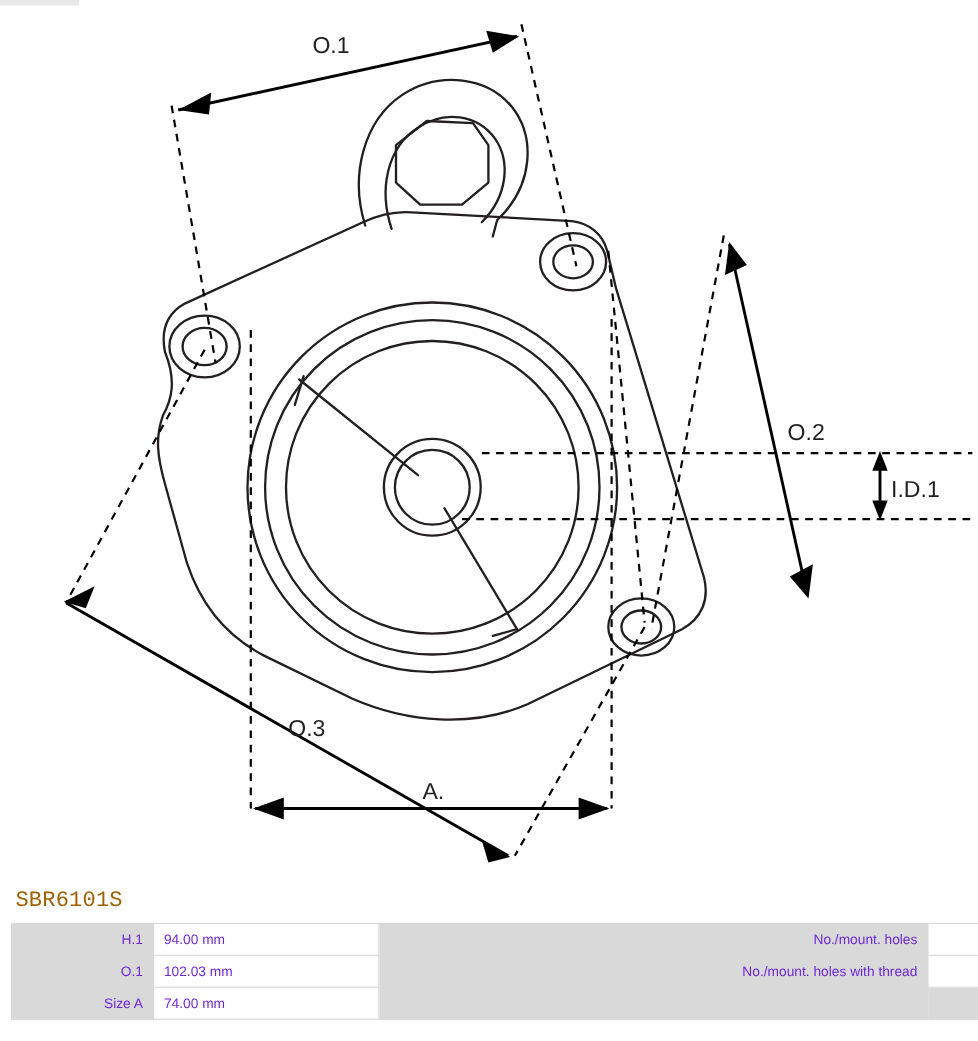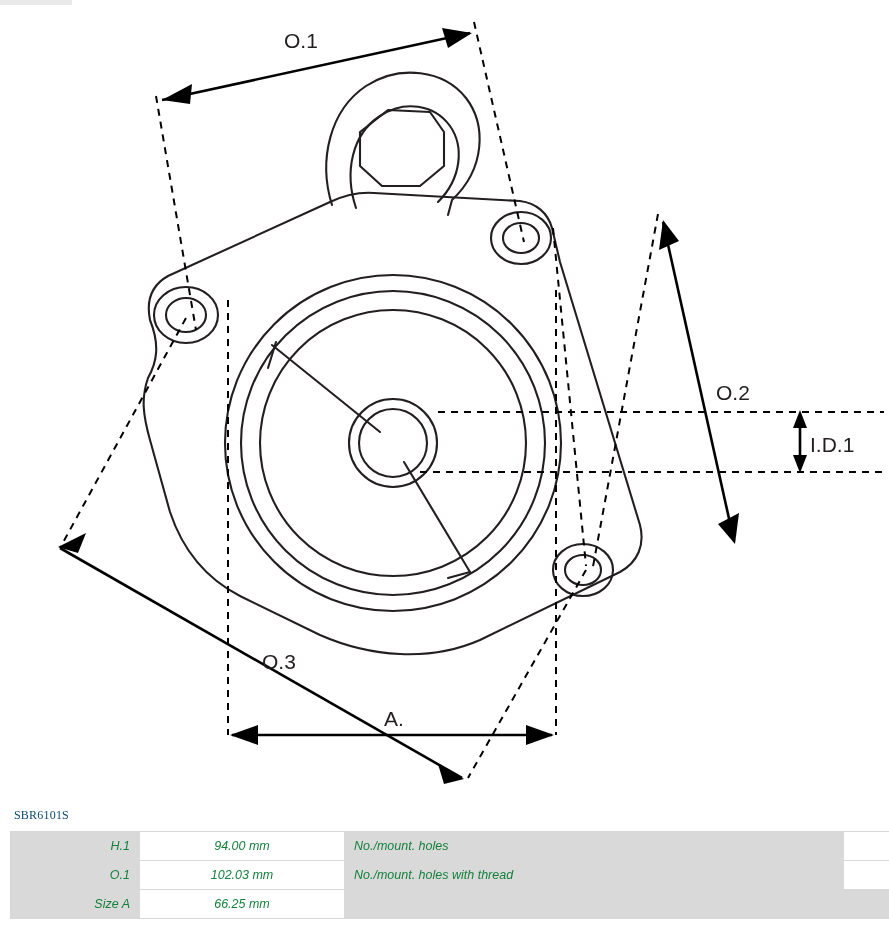--- a/index.html
+++ b/index.html
@@ -30,52 +30,52 @@
   .drawing-area svg {
     display: block;
   }
   .info-block {
     position: absolute;
     left: 10px;
     top: 808px;
     width: 869px;
   }
   .part-code {
-    color: #0c4a6e;
-    font-size: 12px;
-    font-family: Liberation Serif, serif;
+    color: #a16207;
+    font-size: 20px;
+    font-family: Liberation Mono, monospace;
     padding: 0 0 8px 4px;
     letter-spacing: 0.2px;
   }
   table.spec {
     border-collapse: collapse;
     width: 869px;
     table-layout: fixed;
     font-size: 12.5px;
   }
   table.spec td {
     border: 1px solid #d8d8d8;
     height: 28px;
     padding: 0 9px;
     vertical-align: middle;
-    color: #15803d;
-    font-style: italic;
+    color: #6d28d9;
   }
   td.label-cell {
     background: #d9d9d9;
     text-align: right;
     width: 110px;
   }
   td.value-cell {
     background: #ffffff;
-    text-align: center;
+    text-align: left;
     width: 186px;
   }
   td.label-cell-2 {
     background: #d9d9d9;
+    text-align: right;
     width: 480px;
   }
   td.value-cell-2 {
     background: #ffffff;
     text-align: right;
     width: 93px;
   }
   td.empty-cell {
     background: #d9d9d9;
   }
@@ -228,21 +228,21 @@
           <td class="value-cell-2">2 qty.</td>
         </tr>
         <tr>
           <td class="label-cell">O.1</td>
           <td class="value-cell">102.03 mm</td>
           <td class="label-cell-2">No./mount. holes with thread</td>
           <td class="value-cell-2">1 qty.</td>
         </tr>
         <tr>
           <td class="label-cell">Size A</td>
-          <td class="value-cell">66.25 mm</td>
+          <td class="value-cell">74.00 mm</td>
           <td class="empty-cell"></td>
           <td class="empty-cell"></td>
         </tr>
       </tbody>
     </table>
   </div>
 
 </div>
 
 </body></html>

